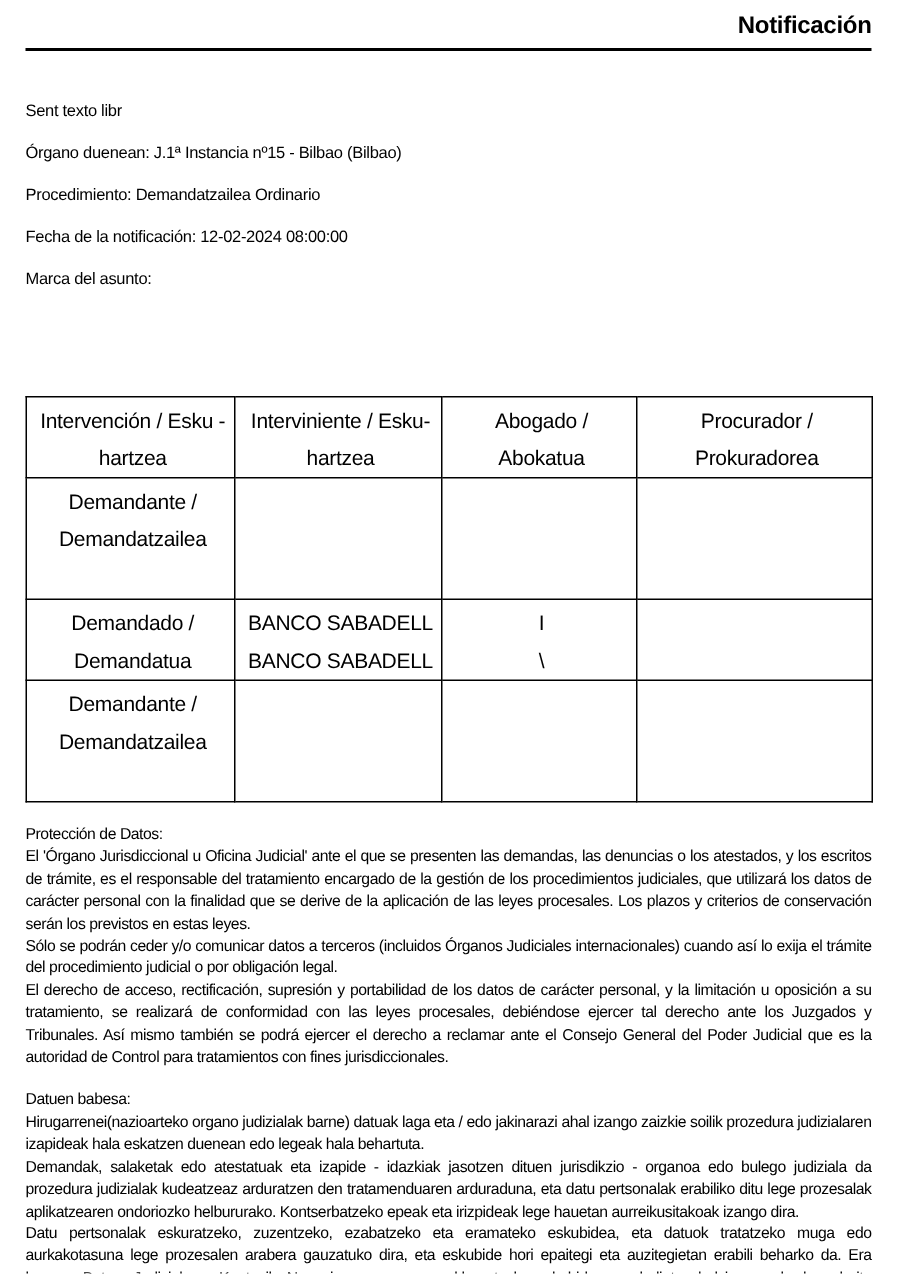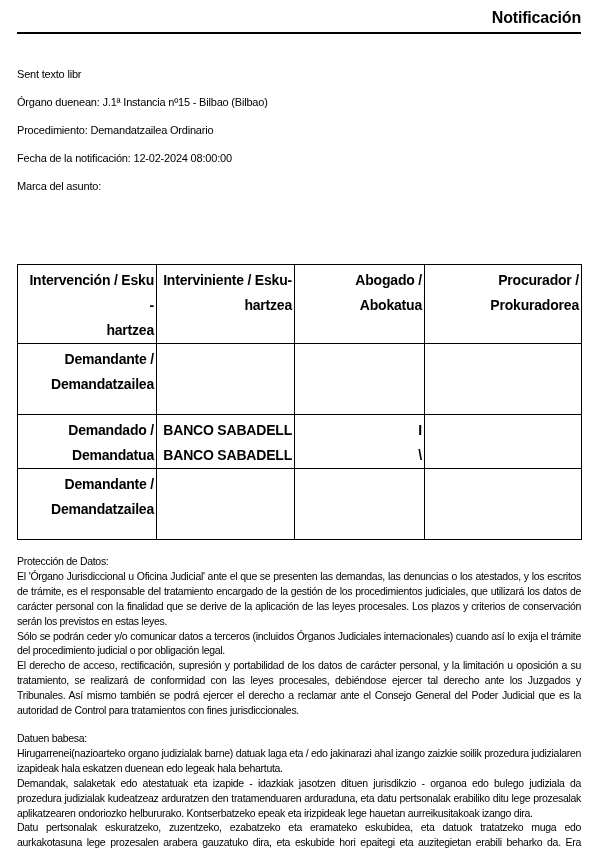--- a/index.html
+++ b/index.html
@@ -36,35 +36,35 @@
   
   table.parties {
     margin-top: 64px;
     border-collapse: collapse;
     width: 564px;
     table-layout: fixed;
   }
   table.parties th, table.parties td {
     border: 1.5px solid #000;
     vertical-align: top;
-    text-align: right;
-    font-weight: bold;
+    text-align: center;
+    font-weight: normal;
     font-size: 14px;
     line-height: 25px;
     letter-spacing: -0.2px;
     padding: 3px 2px 0 5px;
     white-space: pre-line;
     overflow: hidden;
   }
   .col-1 { width: 139px; }
   .col-2 { width: 138px; }
   .col-3 { width: 130px; }
   .col-4 { width: 157px; }
   tr.hdr-row   { height: 50px; }
-  tr.row-tall  { height: 71px; }
+  tr.row-tall  { height: 81px; }
   tr.row-short { height: 50px; }
 
   
   .legal-block { margin-top: 14px; }
   .legal-section + .legal-section { margin-top: 13px; }
   .legal-heading, .legal-par {
     font-size: 10.5px;
     line-height: 14.9px;
     letter-spacing: -0.3px;
   }

